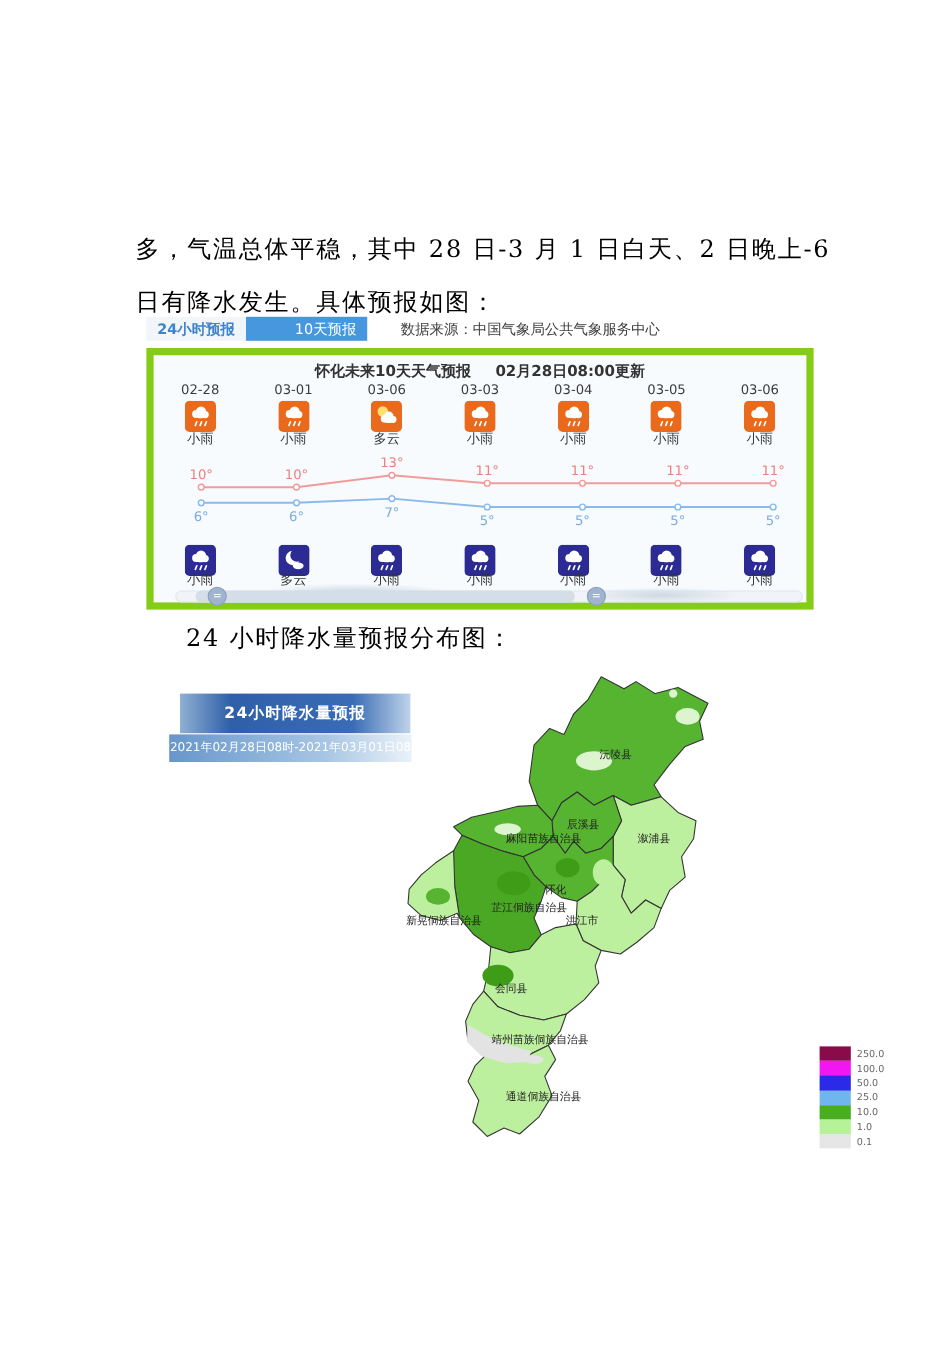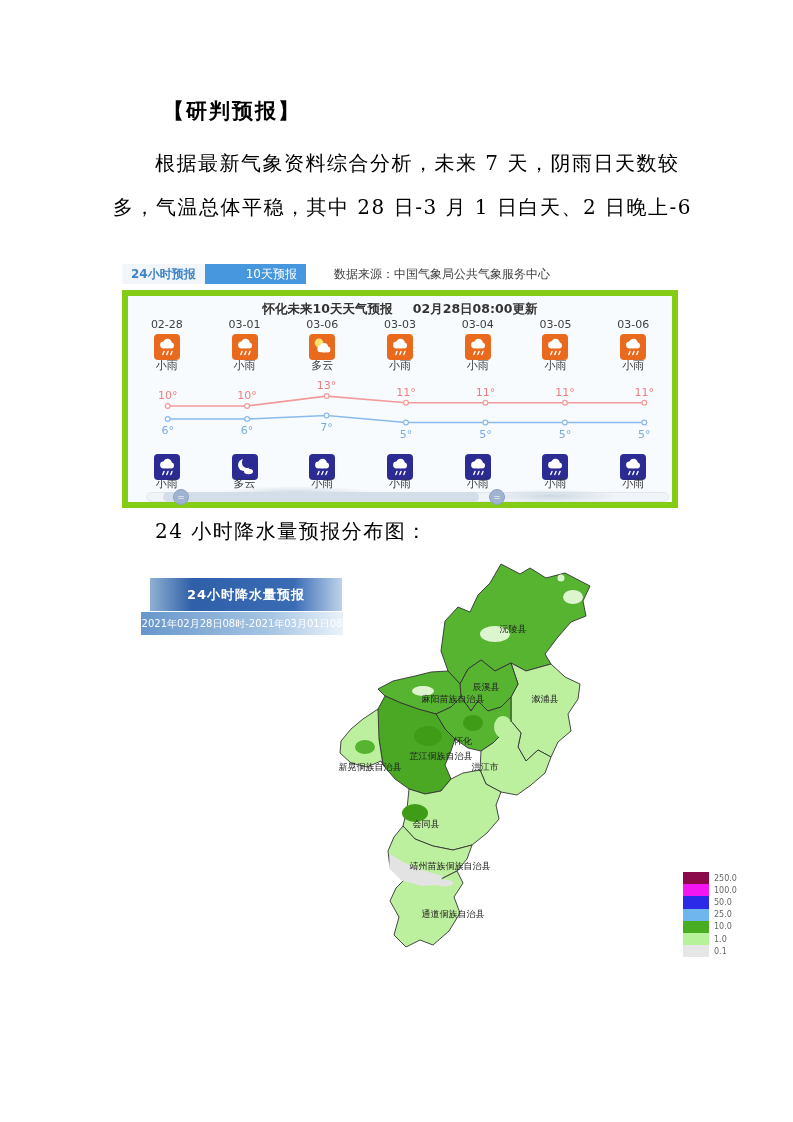--- a/index.html
+++ b/index.html
@@ -61,23 +61,22 @@
   .legend{position:absolute;left:657px;top:872px;padding-left:26px;}
   .lg-row{display:flex;align-items:center;height:12.2px;}
   .lg-swatch{width:26px;height:12.2px;}
   .lg-val{margin-left:5px;font-size:8px;color:#666;}
 </style>
 </head>
 <body>
 
 <div class="page">
 
-  <div class="doc heading">【研判预报】</div>
-  <div class="doc l1">根据最新气象资料综合分析，未来 7 天，阴雨日天数较</div>
   <div class="doc l2">多，气温总体平稳，其中 28 日-3 月 1 日白天、2 日晚上-6</div>
+  <div class="doc l3">日有降水发生。具体预报如图：</div>
   <div class="doc caption">24 小时降水量预报分布图：</div>
 
   <div class="tabs">
     <div class="tab inactive">24小时预报</div>
     <div class="tab active">10天预报</div>
     <div class="source">数据来源：中国气象局公共气象服务中心</div>
   </div>
 
   <div class="widget">
     <div class="w-title">

